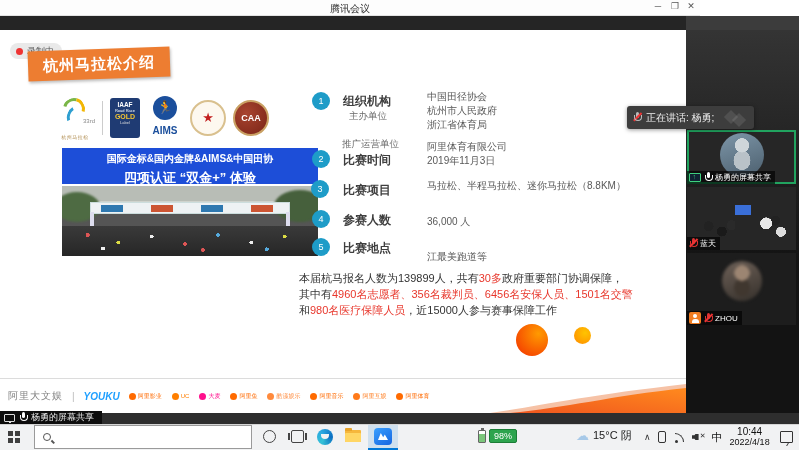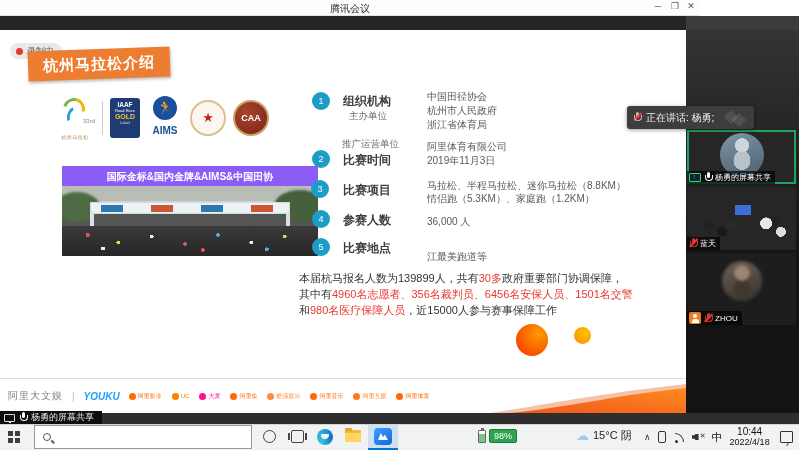--- a/index.html
+++ b/index.html
@@ -37,21 +37,21 @@
   .iaaf .b1 { font-size:6.5px; font-weight:bold; }
   .iaaf .b2 { font-size:4px; }
   .iaaf .b3 { font-size:7px; font-weight:bold; color:#f4c430; }
   .iaaf .b4 { font-size:4px; color:#ddd; }
   .aims { width:36px; height:48px; position:relative; }
   .aims .globe { position:absolute; left:6px; top:2px; width:24px; height:24px; border-radius:50%; background:#1b4f9c; color:#fff; font-size:13px; text-align:center; line-height:24px; }
   .aims .word { position:absolute; left:0; bottom:6px; width:100%; text-align:center; font-size:10px; font-weight:bold; color:#1b4f9c; }
   .cnbadge { width:36px; height:36px; border-radius:50%; background:#fdf8ef; border:2px solid #d9c08e; color:#c21f1f; text-align:center; line-height:32px; font-size:13px; }
   .caabadge { width:36px; height:36px; border-radius:50%; background:radial-gradient(circle at 35% 35%, #a8442f, #7a2417); border:2px solid #c9a063; color:#fff; text-align:center; line-height:32px; font-size:9px; font-weight:bold; }
 
-  .certbox { left:62px; top:118px; width:256px; height:36px; background:#8b5cf6; color:#fff; text-align:center; padding-top:4px;margin-top:18px; }
+  .certbox { left:62px; top:118px; width:256px; height:36px; background:#1d4ed8; color:#fff; text-align:center; padding-top:4px; }
   .certbox .l1 { font-size:10px; font-weight:bold; }
   .certbox .l2 { font-size:13px; font-weight:bold; margin-top:3px; }
 
   
   .photo { left:62px; top:156px; width:256px; height:70px; background:linear-gradient(#b8bdb6 0 22%, #cfd3cd 22% 34%, #8d9389 34% 40%, #555 40% 100%); overflow:hidden; }
   .photo .treeL { position:absolute; left:-8px; top:6px; width:46px; height:30px; background:#4e6b43; border-radius:50%; filter:blur(1px); }
   .photo .treeR { position:absolute; right:-8px; top:4px; width:52px; height:32px; background:#46603c; border-radius:50%; filter:blur(1px); }
   .photo .gantry { position:absolute; left:28px; top:16px; width:200px; height:12px; background:#eef2f4; border:1px solid #cdd; }
   .photo .gmark { position:absolute; top:2px; width:22px; height:7px; background:#2e78b0; }
   .photo .gmark.red { background:#c53; }
@@ -256,21 +256,20 @@
     <div class="abs isub" style="left:342px; top:108px;">推广运营单位</div>
     <div class="abs ival" style="left:427px; top:110px;">阿里体育有限公司</div>
 
     <div class="abs numcirc" style="left:312px; top:120px;">2</div>
     <div class="abs ilabel" style="left:343px; top:122px;">比赛时间</div>
     <div class="abs ival" style="left:427px; top:124px;">2019年11月3日</div>
 
     <div class="abs numcirc" style="left:311px; top:150px;">3</div>
     <div class="abs ilabel" style="left:343px; top:152px;">比赛项目</div>
     <div class="abs ival" style="left:427px; top:149px;">马拉松、半程马拉松、迷你马拉松（8.8KM）</div>
-    <div class="abs ival" style="left:427px; top:162px;">情侣跑（5.3KM）、家庭跑（1.2KM）</div>
 
     <div class="abs numcirc" style="left:312px; top:180px;">4</div>
     <div class="abs ilabel" style="left:343px; top:182px;">参赛人数</div>
     <div class="abs ival" style="left:427px; top:185px;">36,000 人</div>
 
     <div class="abs numcirc" style="left:312px; top:208px;">5</div>
     <div class="abs ilabel" style="left:343px; top:210px;">比赛地点</div>
     <div class="abs ival" style="left:427px; top:220px;">江最美跑道等</div>
 
     <div class="abs para" id="paragraph"><span>本届杭马报名人数为139899人，共有</span><span class="red">30多</span><span>政府重要部门协调保障，其中有</span><span class="red">4960名志愿者、356名裁判员、6456名安保人员、1501名交警</span><span>和</span><span class="red">980名医疗保障人员</span><span>，近15000人参与赛事保障工作</span></div>

